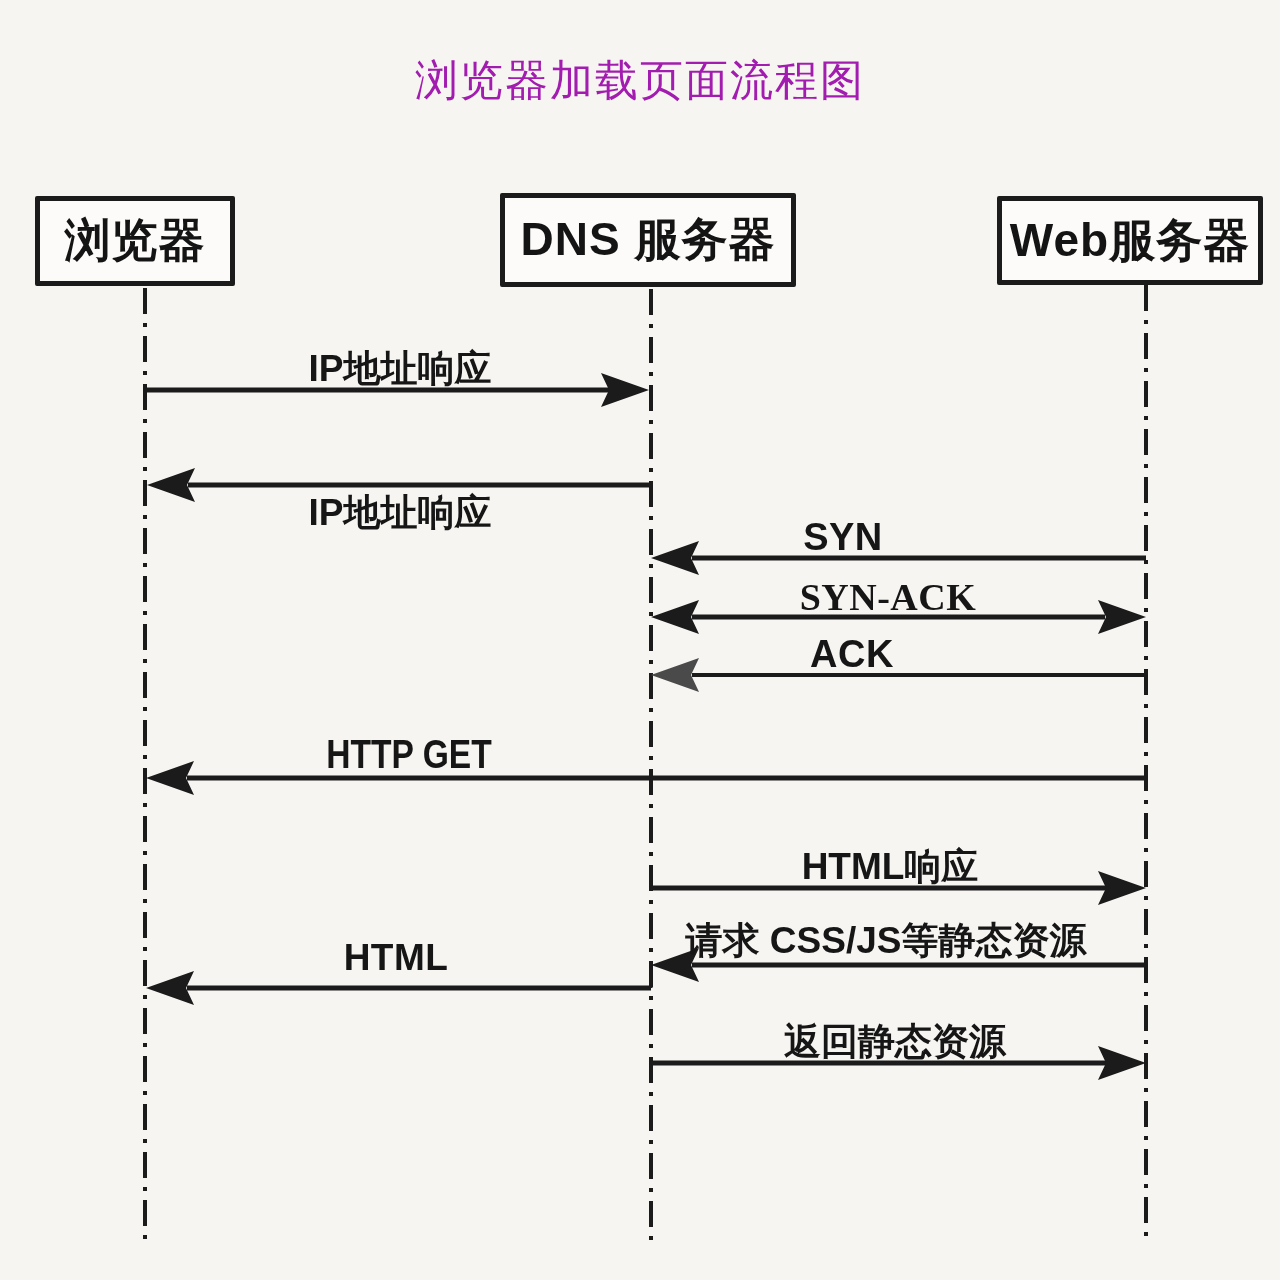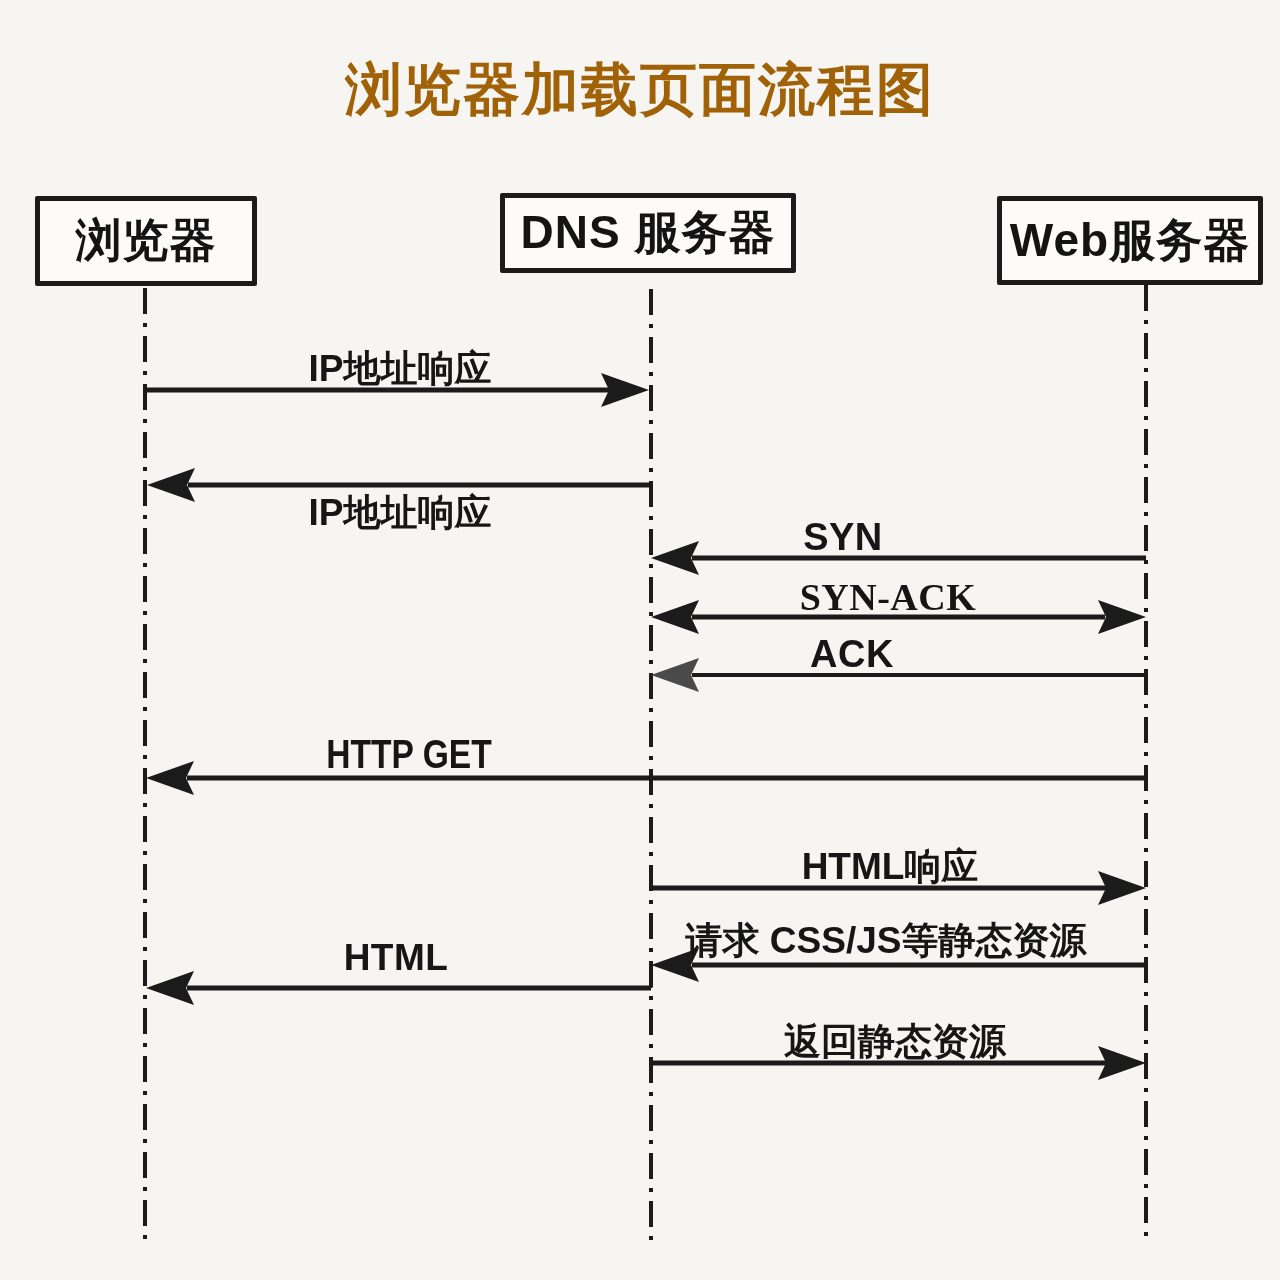--- a/index.html
+++ b/index.html
@@ -15,43 +15,43 @@
     margin: 0 auto;
     background: #f7f5f2;
     overflow: hidden;
     color: #141414;
   }
   .diagram-title {
     position: absolute;
     left: 50%;
     top: 52px;
     transform: translateX(-50%);
-    font-size: 57px;
-    font-weight: 700;
+    font-size: 43px;
+    font-weight: 400;
     letter-spacing: 2px;
     white-space: nowrap;
-    color: #a16207;
+    color: #a21caf;
   }
   .actor-box {
     position: absolute;
     box-sizing: border-box;
     background: #fcfbf9;
     border: 5px solid #1b1b1b;
     border-radius: 2px;
     display: flex;
     align-items: center;
     justify-content: center;
     font-size: 46px;
     font-weight: 700;
     letter-spacing: 1px;
     white-space: nowrap;
     color: #141414;
   }
-  .actor-browser { left: 35px;  top: 196px; width: 222px; height: 90px; }
-  .actor-dns     { left: 500px; top: 193px; width: 296px; height: 80px; }
+  .actor-browser { left: 35px;  top: 196px; width: 200px; height: 90px; }
+  .actor-dns     { left: 500px; top: 193px; width: 296px; height: 94px; }
   .actor-web     { left: 997px; top: 196px; width: 266px; height: 89px; }
   .svg-layer {
     position: absolute;
     left: 0; top: 0;
     width: 1280px;
     height: 1280px;
   }
   .msg-label {
     position: absolute;
     transform: translateX(-50%);

